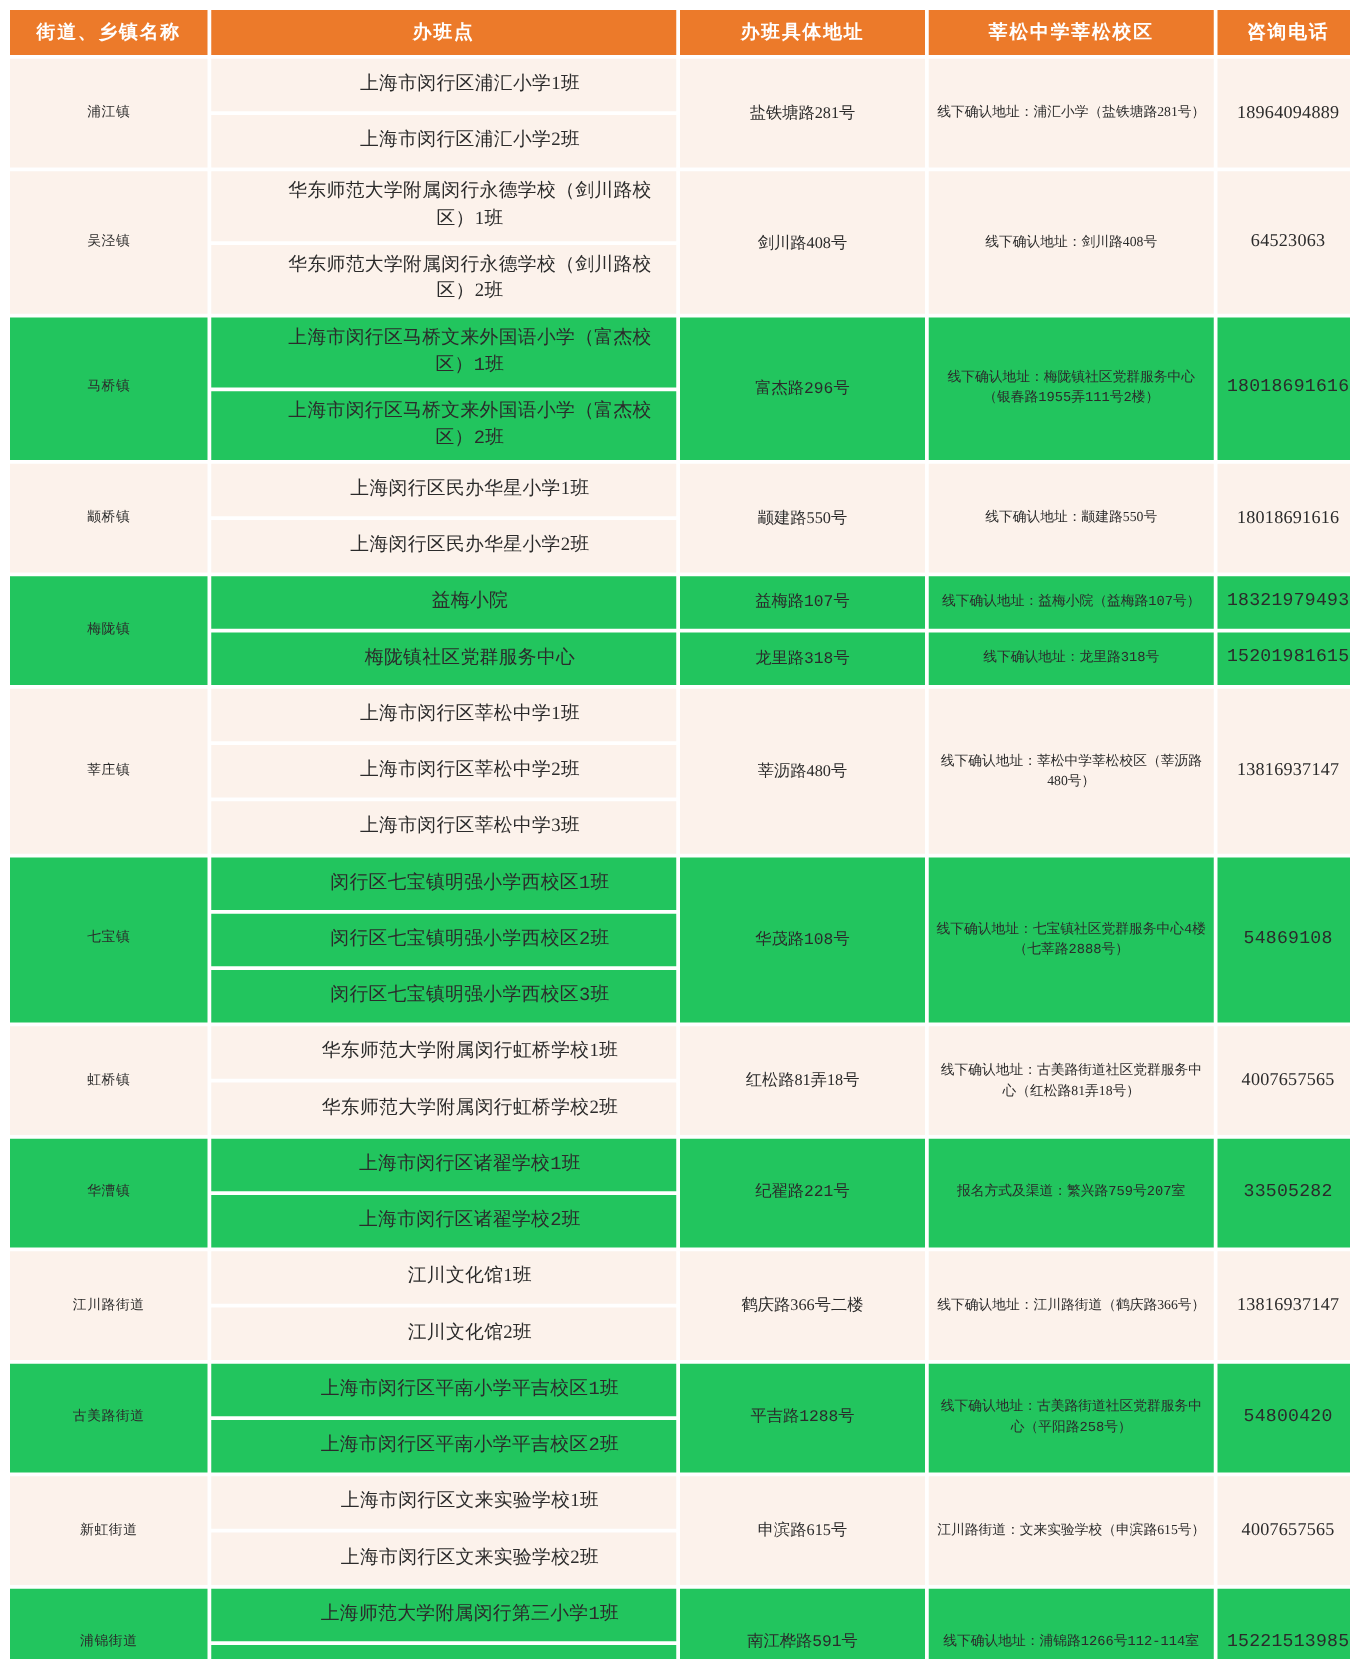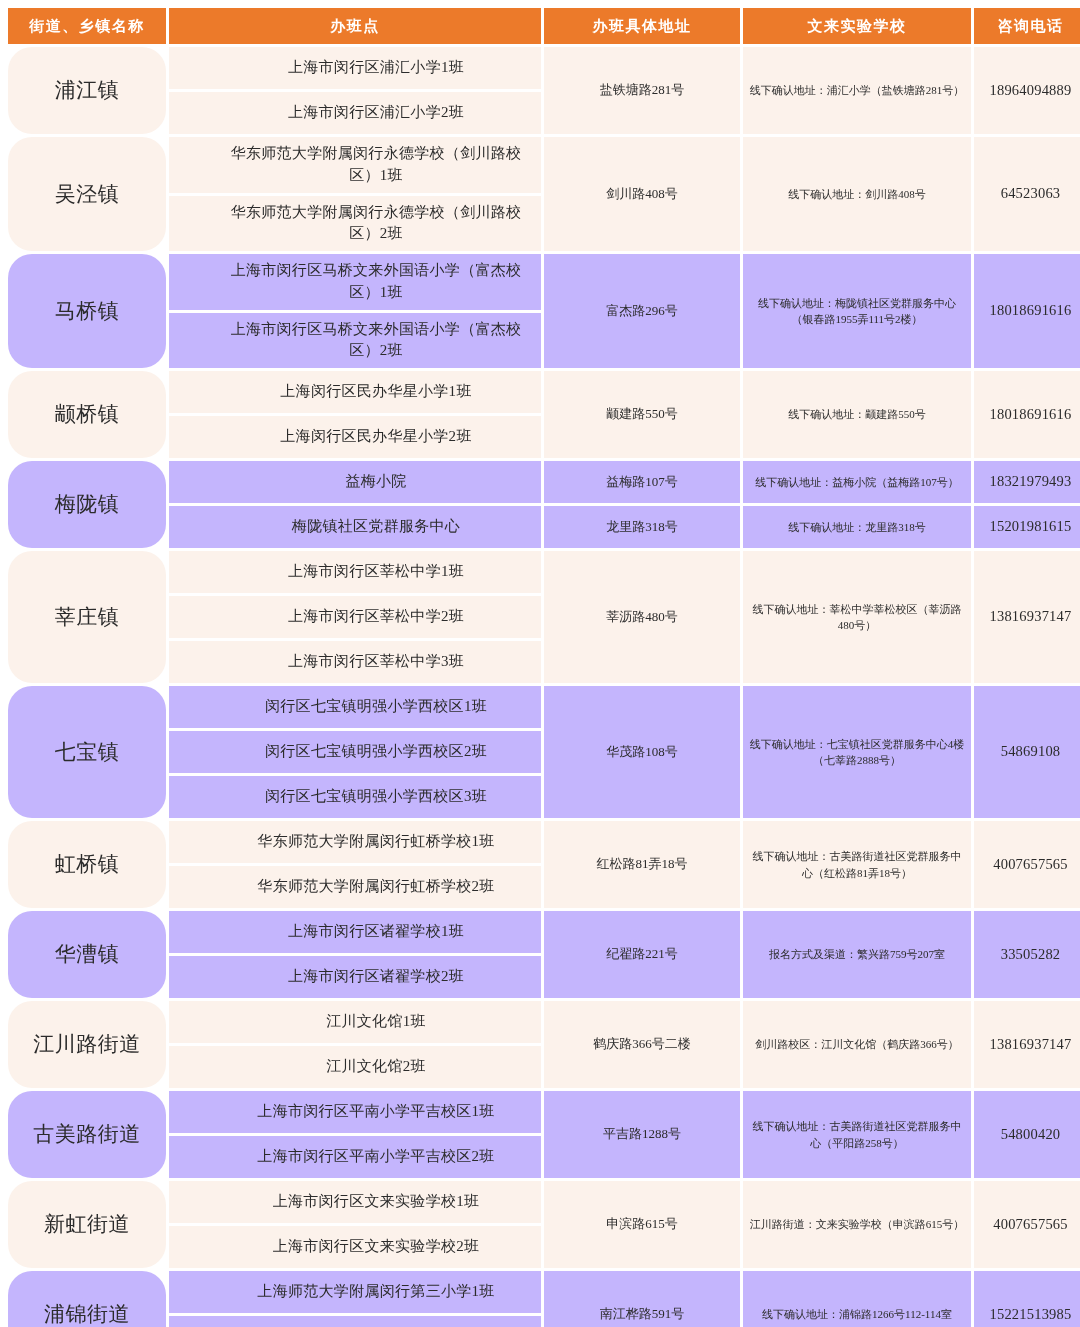--- a/index.html
+++ b/index.html
@@ -43,24 +43,24 @@
 
   td {
     text-align: center;
     vertical-align: middle;
     font-size: 15px;
     color: #2b2b2b;
     padding: 6px 6px;
     line-height: 1.45;
   }
   
-  tr.shade-dark  td { background: #c4b5fd; }
+  tr.shade-dark  td { background: #22c55e; font-family: Liberation Mono, monospace; }
   tr.shade-light td { background: #fcf2eb; }
 
-  td.town  { font-size: 21px; letter-spacing: 0.5px; border-radius: 24px; }
+  td.town  { font-size: 11px; letter-spacing: 0.5px; }
   td.site  { font-size: 15px; letter-spacing: 0.3px; padding-left: 48px; }
   td.addr  { font-size: 13px; }
   td.reg   { font-size: 11px; line-height: 1.5; }
   td.tel   { font-size: 14.5px; font-family: "Liberation Serif", serif; letter-spacing: 0.2px; }
 
   
   tr.sub td { height: 42px; }
 </style>
 </head>
 <body>
@@ -72,21 +72,21 @@
         <col class="c-site">
         <col class="c-addr">
         <col class="c-reg">
         <col class="c-tel">
     </colgroup>
     <thead>
       <tr>
         <th>街道、乡镇名称</th>
         <th>办班点</th>
         <th>办班具体地址</th>
-        <th>文来实验学校</th>
+        <th>莘松中学莘松校区</th>
         <th>咨询电话</th>
       </tr>
     </thead>
     <tbody id="tbody">
         <tr class="shade-light sub">
           <td class="town" rowspan="2">浦江镇</td>
           <td class="site">上海市闵行区浦汇小学1班</td>
           <td class="addr" rowspan="2">盐铁塘路281号</td>
           <td class="reg" rowspan="2">线下确认地址：浦汇小学（盐铁塘路281号）</td>
           <td class="tel" rowspan="2">18964094889</td>
@@ -180,21 +180,21 @@
           <td class="reg" rowspan="2">报名方式及渠道：繁兴路759号207室</td>
           <td class="tel" rowspan="2">33505282</td>
         </tr>
         <tr class="shade-dark sub">
           <td class="site">上海市闵行区诸翟学校2班</td>
         </tr>
         <tr class="shade-light sub">
           <td class="town" rowspan="2">江川路街道</td>
           <td class="site">江川文化馆1班</td>
           <td class="addr" rowspan="2">鹤庆路366号二楼</td>
-          <td class="reg" rowspan="2">剑川路校区：江川文化馆（鹤庆路366号）</td>
+          <td class="reg" rowspan="2">线下确认地址：江川路街道（鹤庆路366号）</td>
           <td class="tel" rowspan="2">13816937147</td>
         </tr>
         <tr class="shade-light sub">
           <td class="site">江川文化馆2班</td>
         </tr>
         <tr class="shade-dark sub">
           <td class="town" rowspan="2">古美路街道</td>
           <td class="site">上海市闵行区平南小学平吉校区1班</td>
           <td class="addr" rowspan="2">平吉路1288号</td>
           <td class="reg" rowspan="2">线下确认地址：古美路街道社区党群服务中心（平阳路258号）</td>

